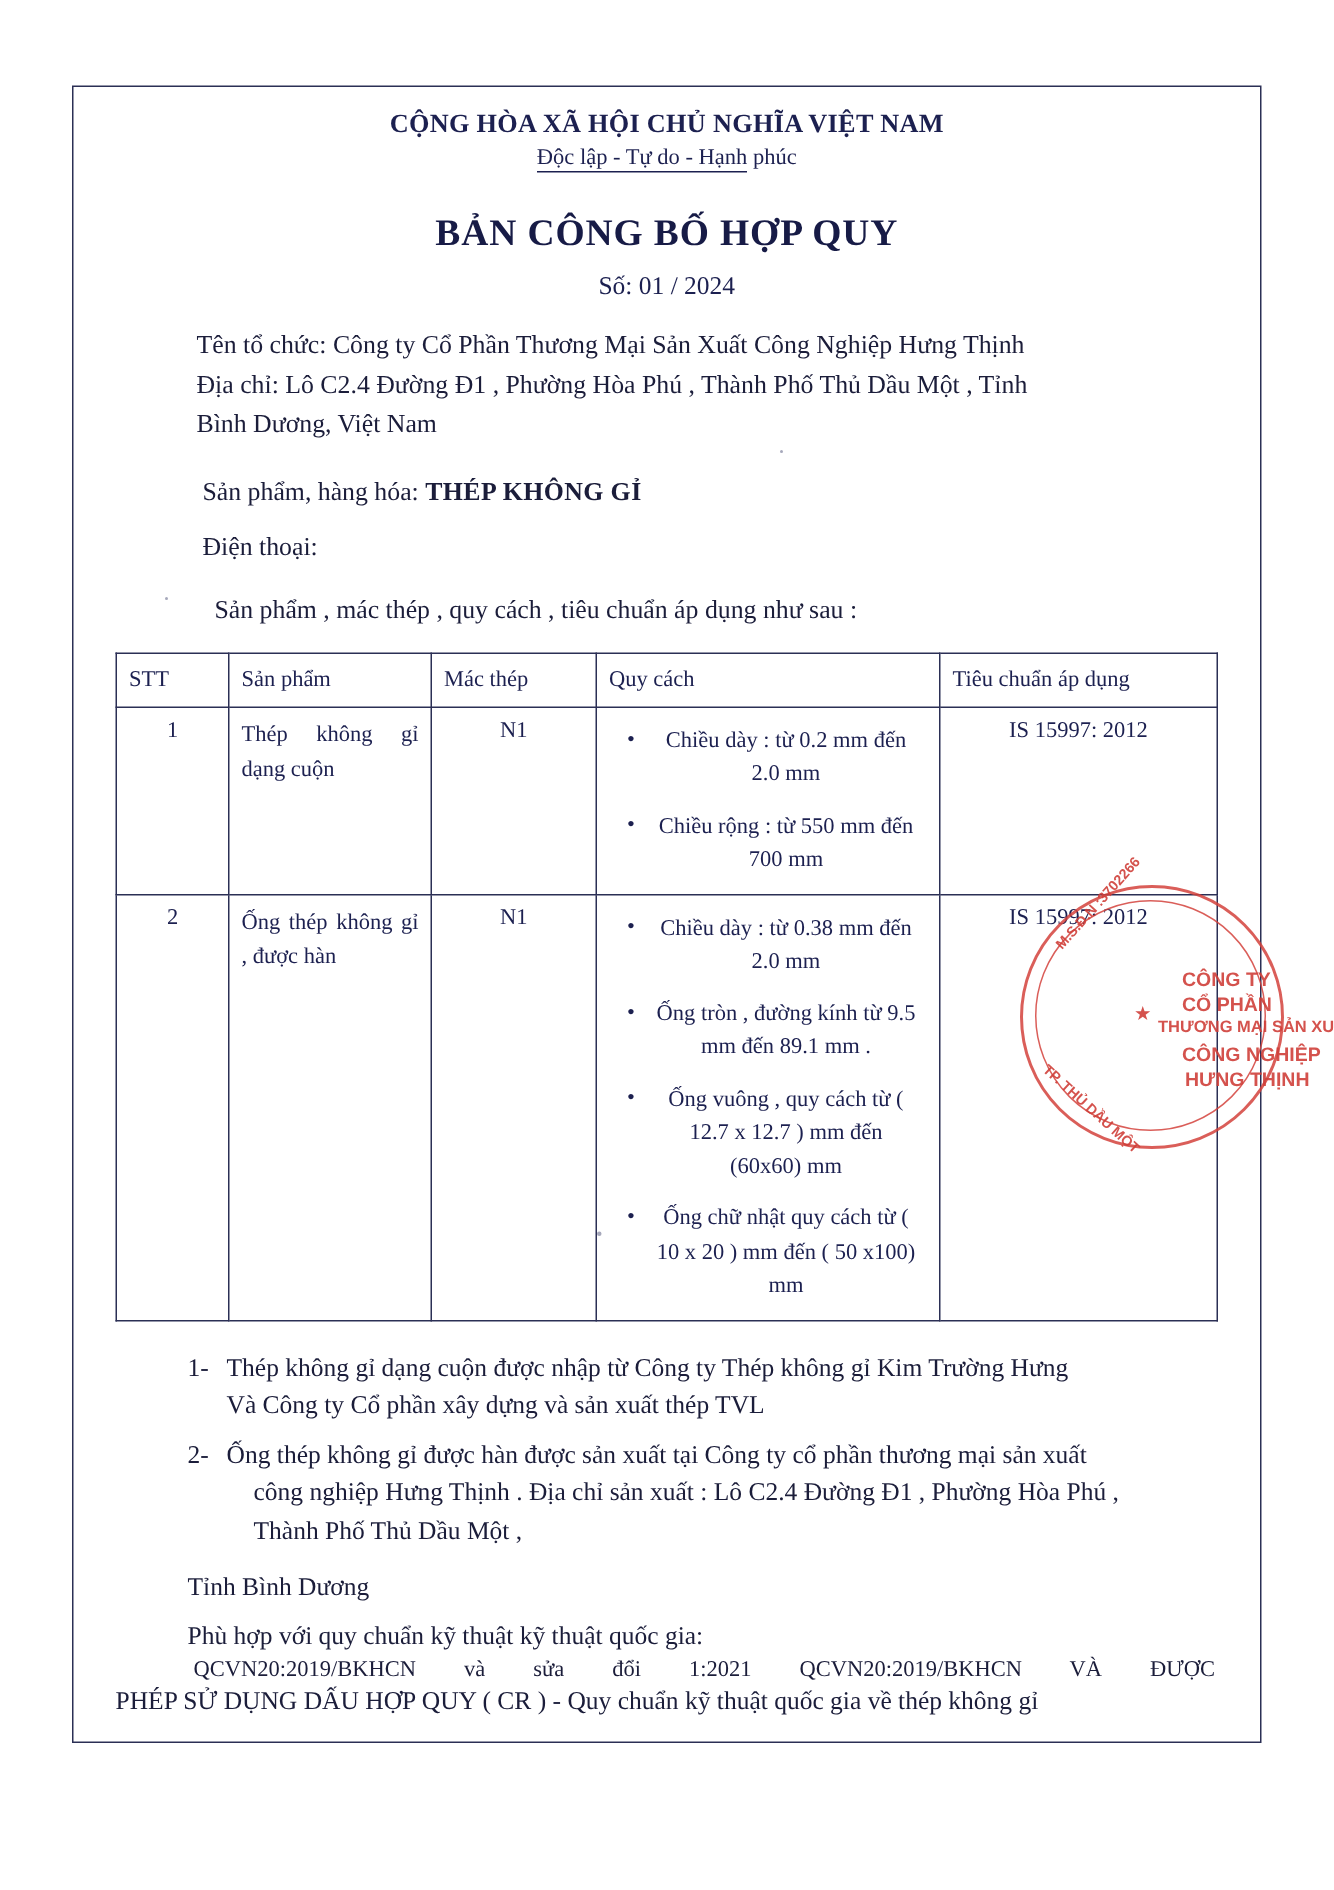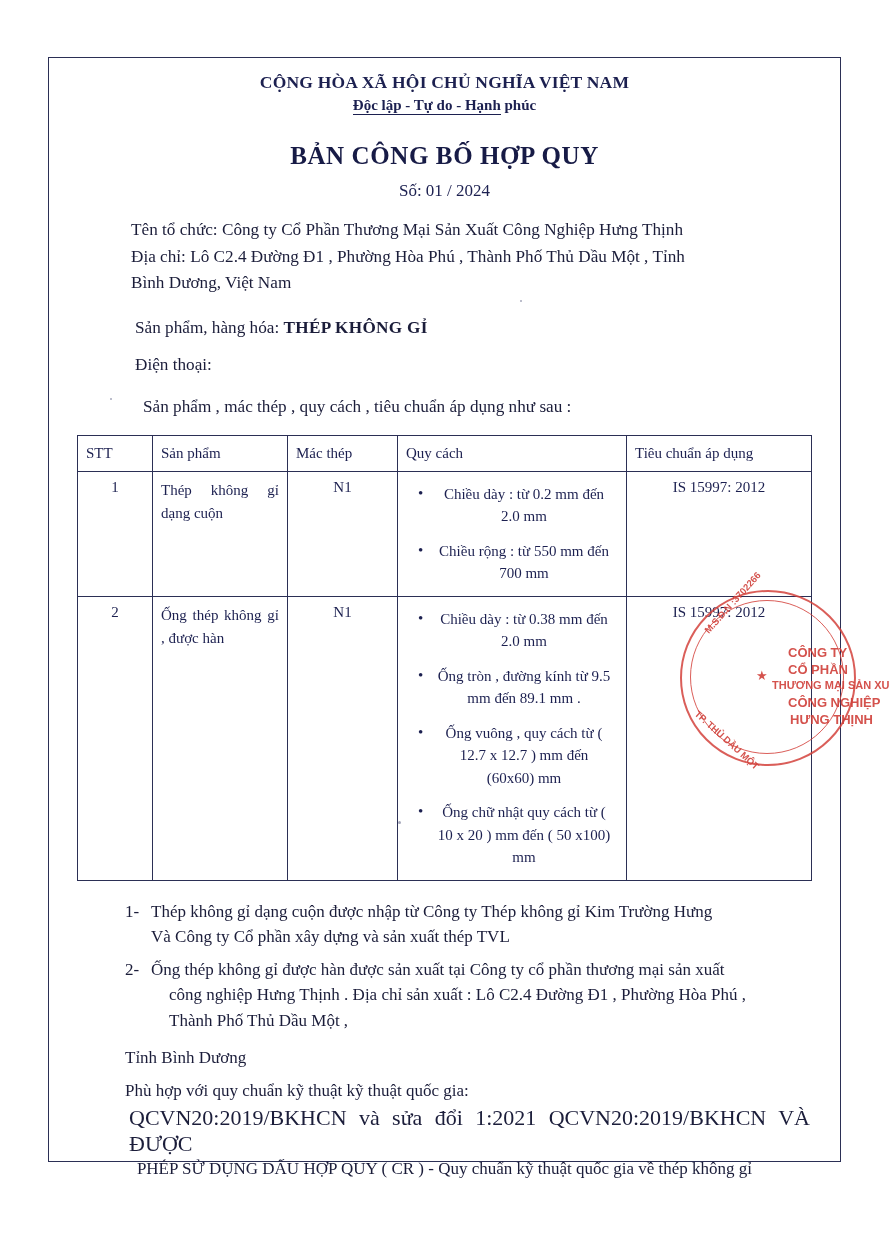--- a/index.html
+++ b/index.html
@@ -39,21 +39,21 @@
 
   .nation-title {
     text-align: center;
     font-weight: bold;
     font-size: 17.5px;
     letter-spacing: 0.2px;
     color: #1c2050;
   }
   .nation-sub {
     text-align: center;
-    font-weight: bold;
+    font-weight: normal;
     font-size: 15px;
     margin-top: 4px;
     color: #1c2050;
   }
   .nation-sub span.underline-part {
     border-bottom: 1.2px solid #1c2050;
     padding-bottom: 1px;
   }
 
   .doc-title {
@@ -194,30 +194,29 @@
   }
   .tail-line.gap { margin-top: 12px; }
   .conform {
     padding-left: 48px;
     margin-top: 10px;
     font-size: 17px;
   }
   .qcvn-1 {
     padding-left: 52px;
     margin-top: 4px;
-    font-size: 22px;
+    font-size: 15px;
     text-align: justify;
     text-align-last: justify;
     padding-right: 2px;
   }
   .qcvn-2 {
     padding-left: 0px;
     margin-top: 2px;
     font-size: 17px;
-    text-align: center;
   }
 
   
   .stamp {
     position: absolute;
     left: 680px;
     top: 590px;
     width: 215px;
     height: 175px;
     pointer-events: none;

